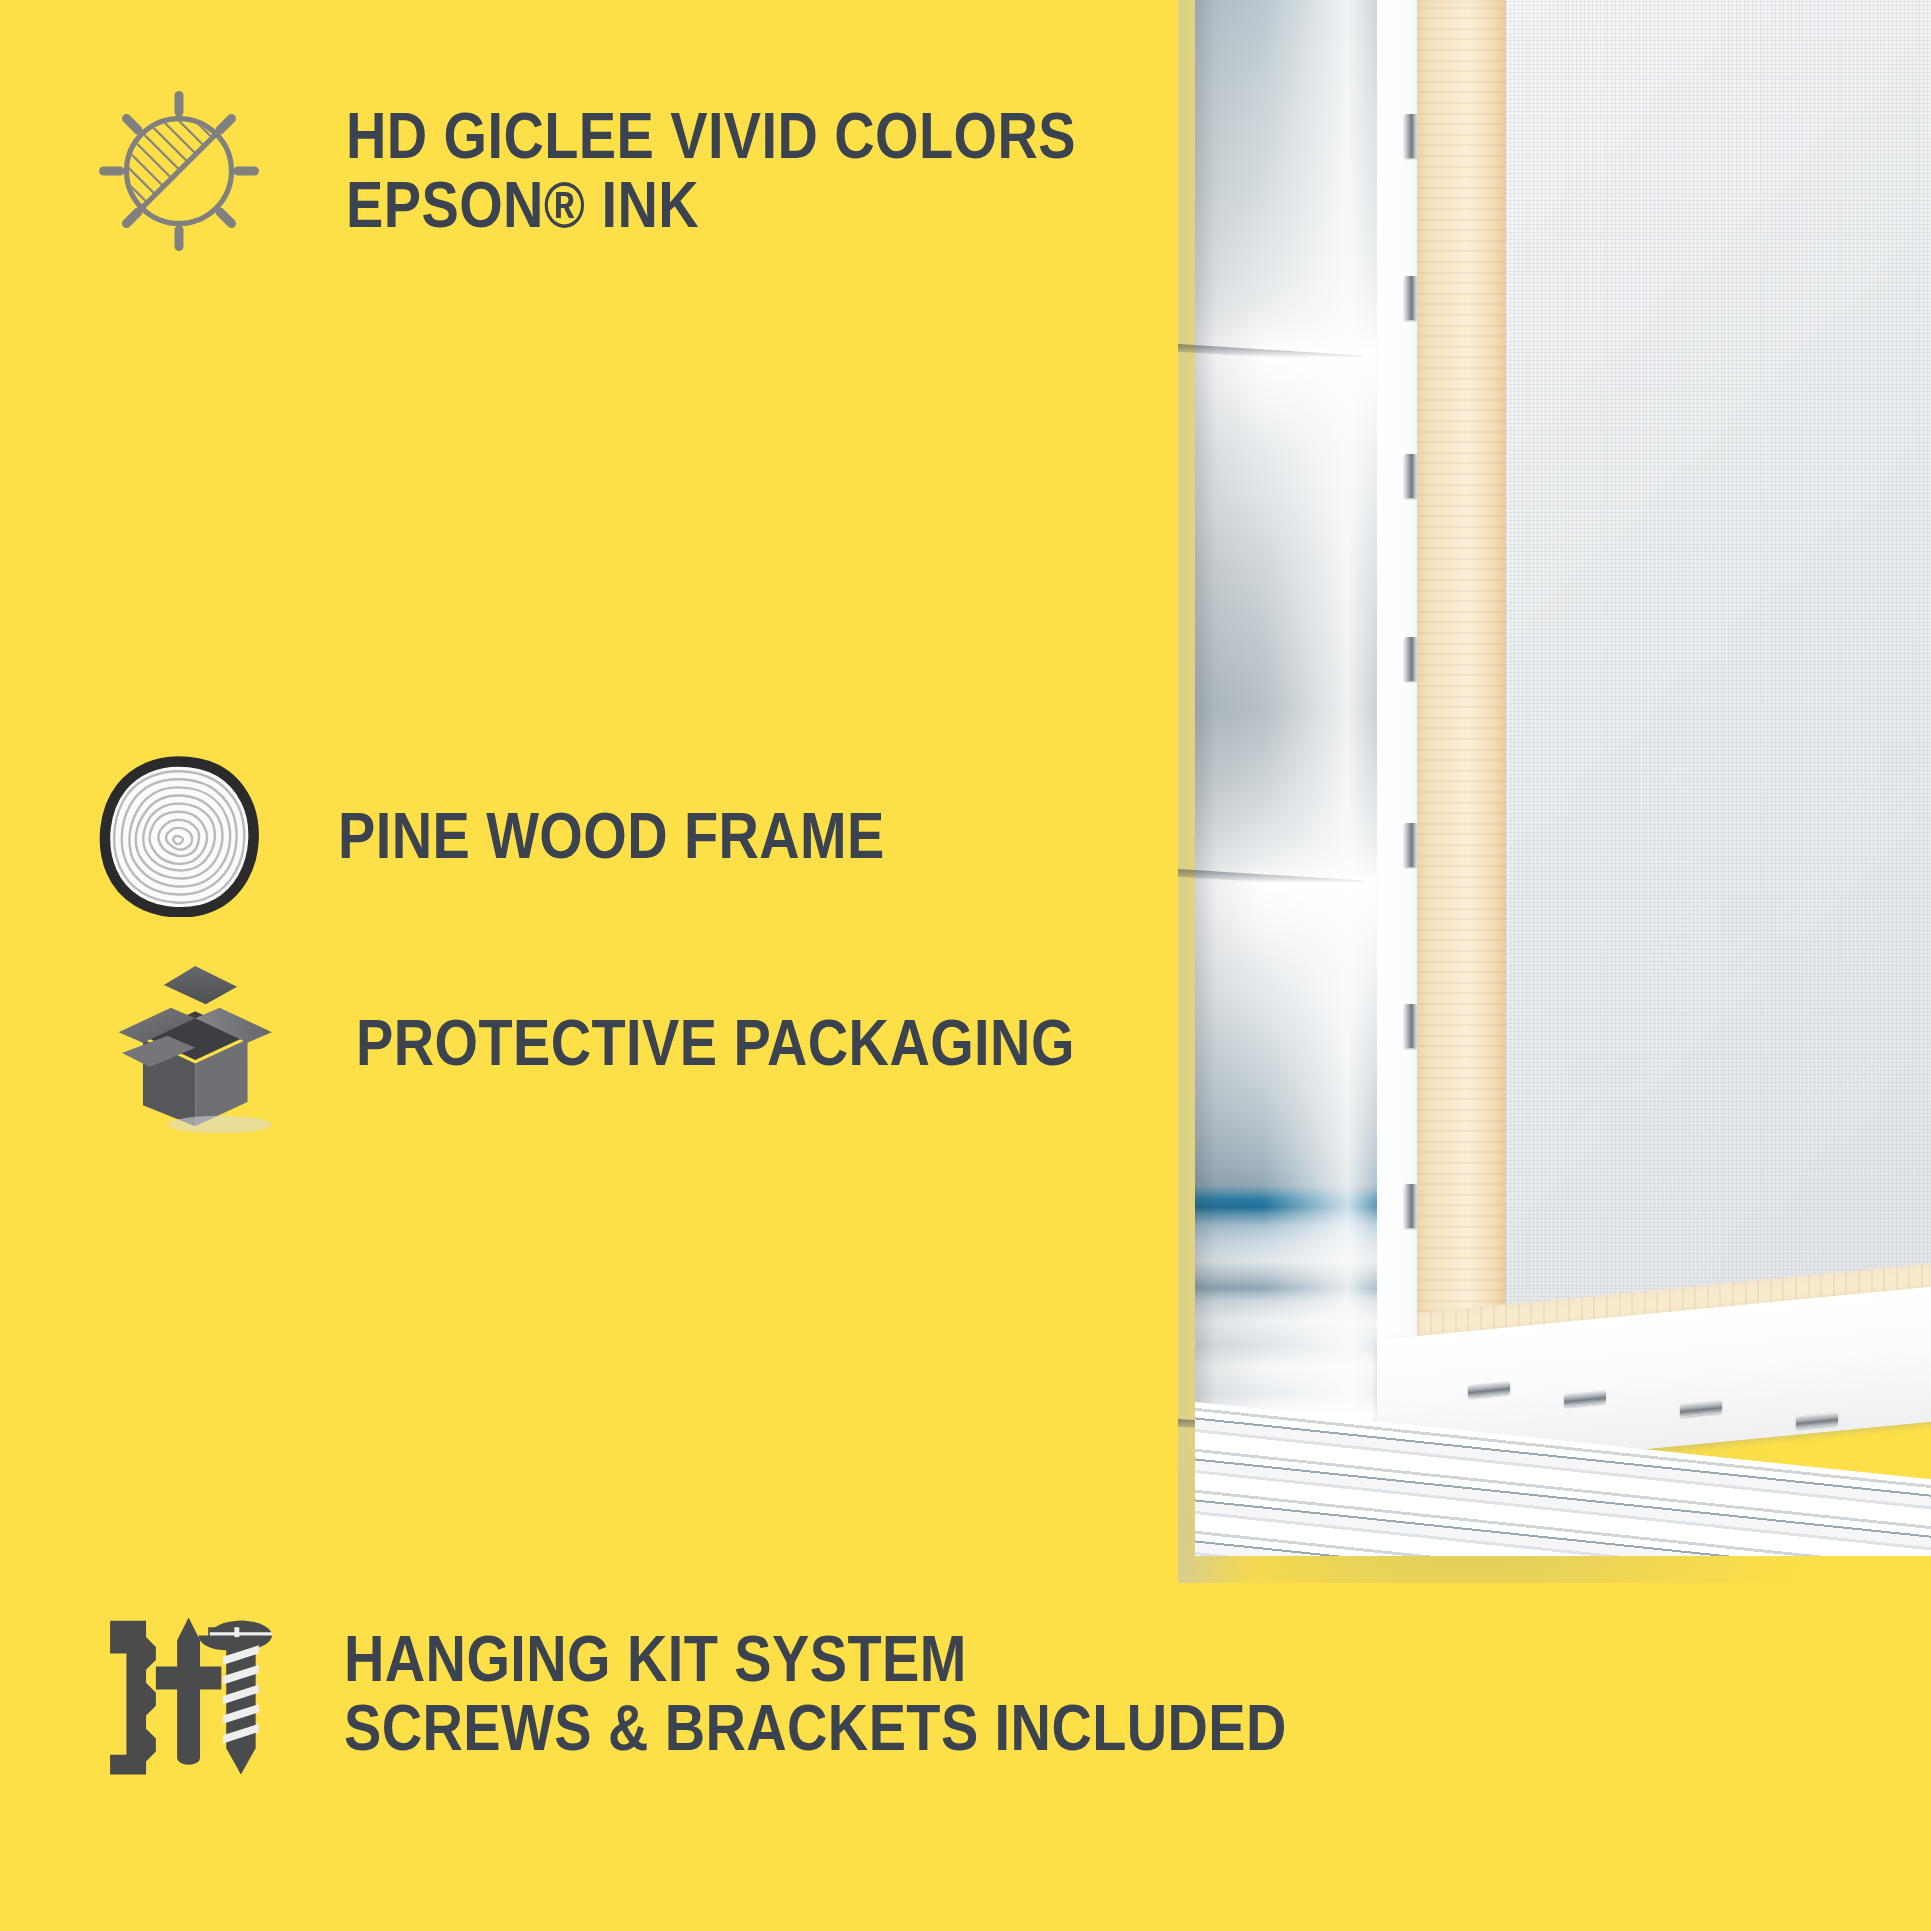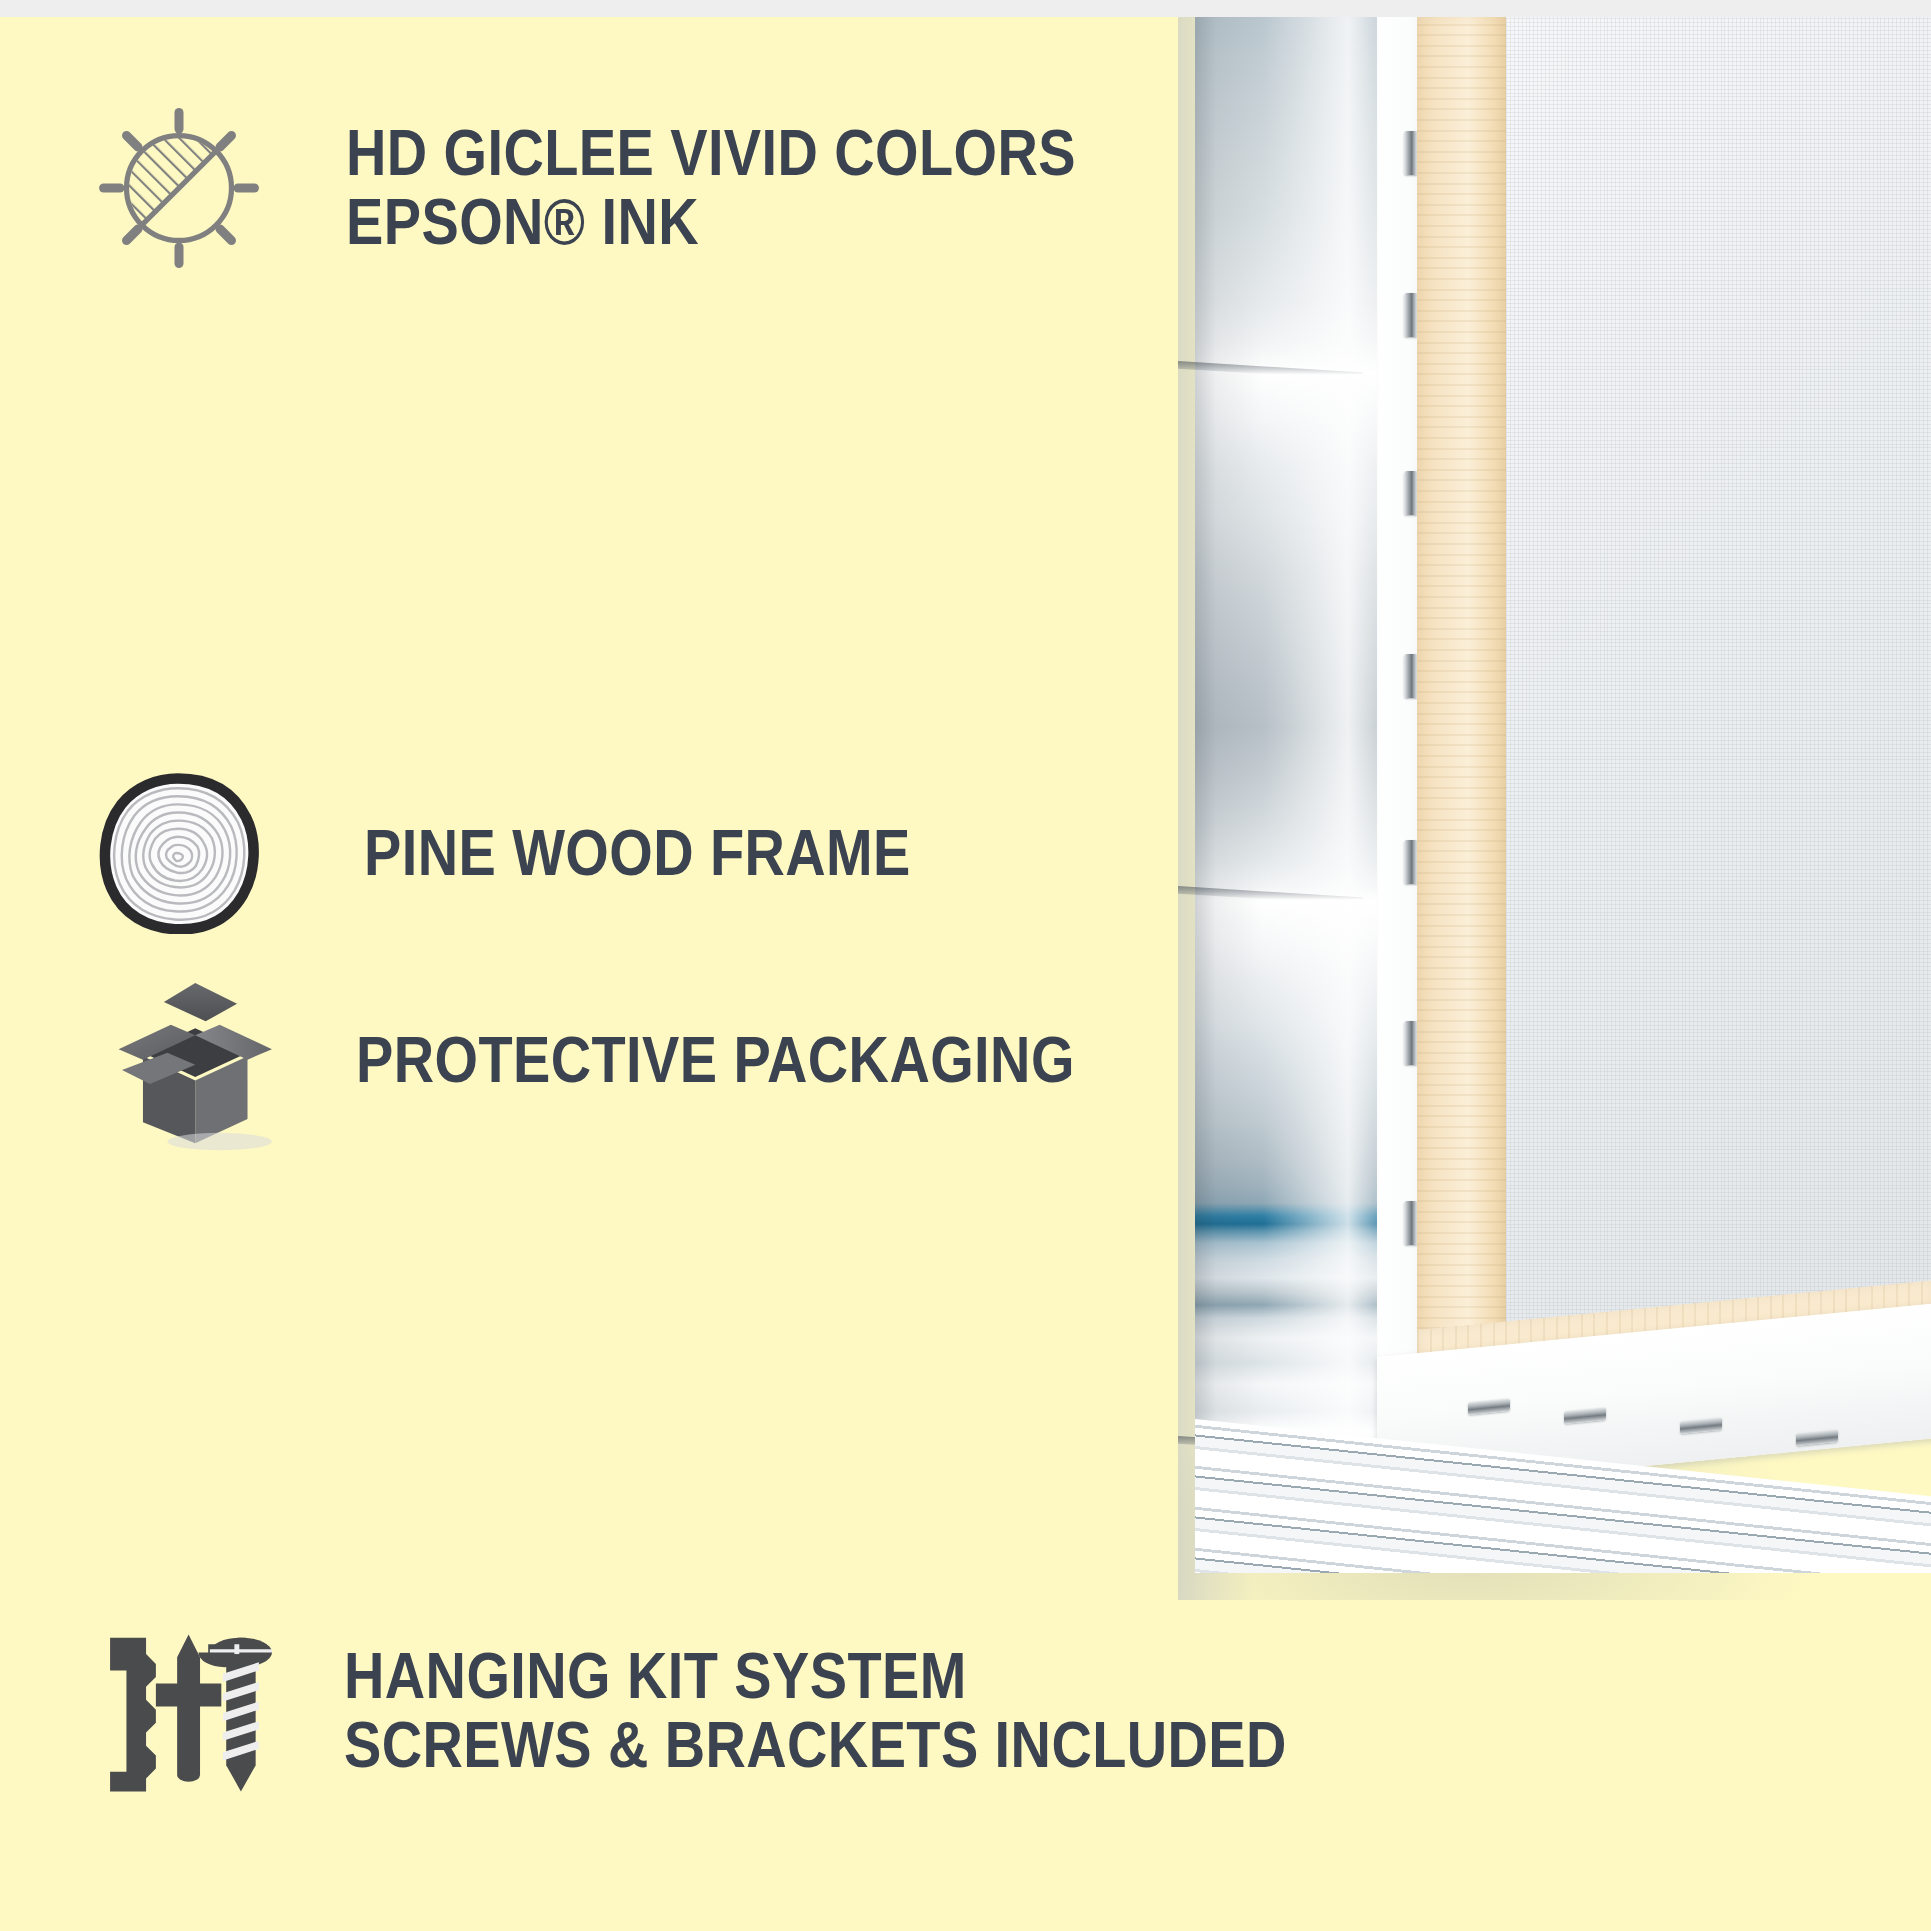--- a/index.html
+++ b/index.html
@@ -3,21 +3,21 @@
 <meta charset="utf-8">
 <style>
   html,body{margin:0;padding:0;}
   body{
     width:1931px;height:1931px;
     background:#eeeeee;
     font-family:"Liberation Sans", sans-serif;
     overflow:hidden;
     position:relative;
   }
-  #stage{position:absolute;inset:0;background:#fef9c3;margin-top:17px;}
+  #stage{position:absolute;inset:0;background:#fde047;}
 
   
   .photo{
     position:absolute;
     left:1178px;top:0;width:753px;height:1583px;
     overflow:hidden;
   }
   
   .photo .shadowwash{
     position:absolute;left:0;top:0;width:100%;height:100%;
@@ -137,21 +137,21 @@
     letter-spacing:0.5px;
     line-height:1.06;
     transform:scaleX(.86);
     transform-origin:left center;
     white-space:nowrap;
   }
   .r1{left:97px;top:89px;}
   .r1 .label{font-size:65px;margin-left:85px;}
   .r2{left:97px;top:446px;}
   .r2 .label{font-size:65px;margin-left:81px;}
-  .r3{left:97px;top:755px;gap:26px;}
+  .r3{left:97px;top:755px;}
   .r3 .label{font-size:65px;margin-left:79px;}
   .r4{left:97px;top:952px;}
   .r4 .label{font-size:65px;margin-left:66px;}
   .r5{left:97px;top:1321px;}
   .r5 .label{font-size:65px;margin-left:42px;}
   .r6{left:97px;top:1591px;}
   .r6 .label{font-size:65px;margin-left:54px;}
 
   
   .dim{position:relative;width:241px;height:164px;}

